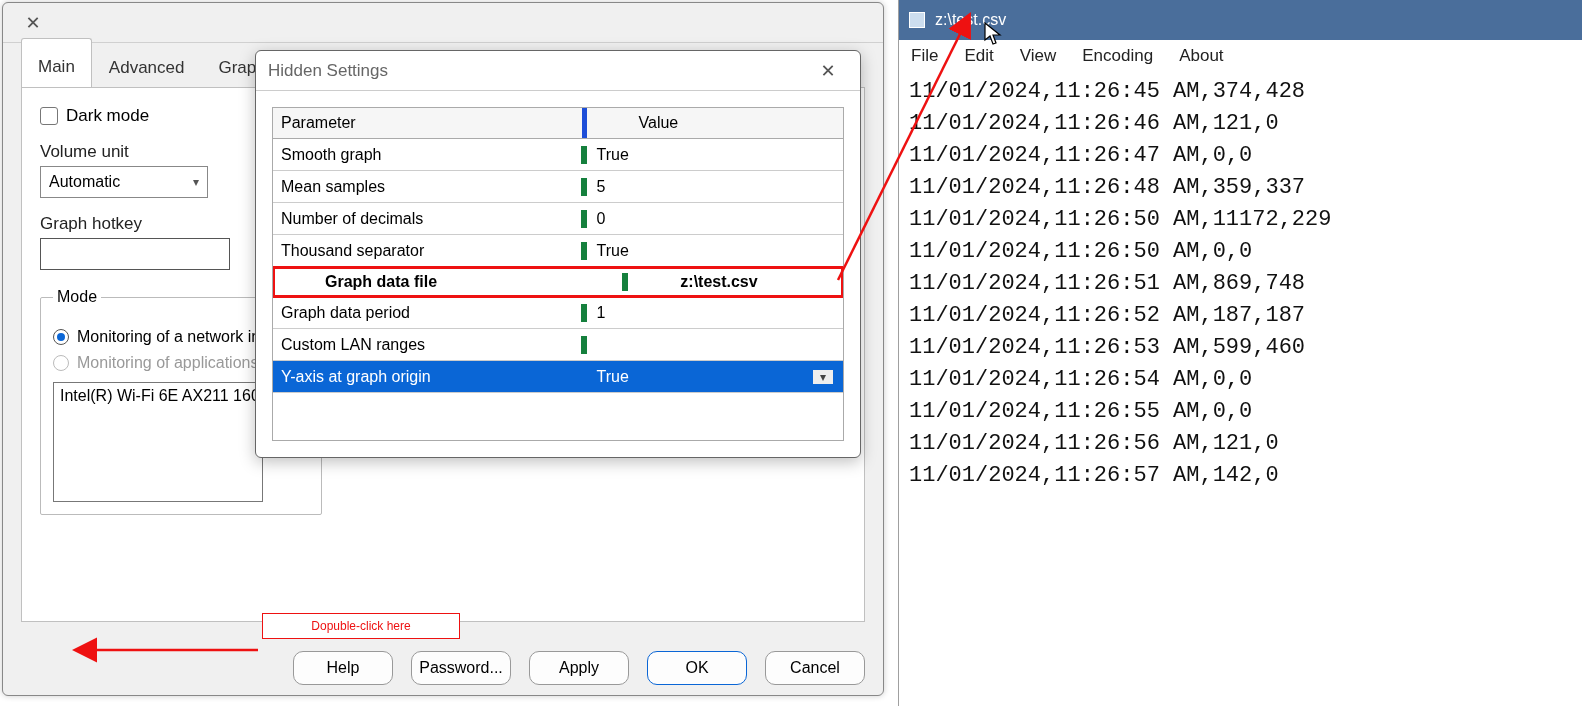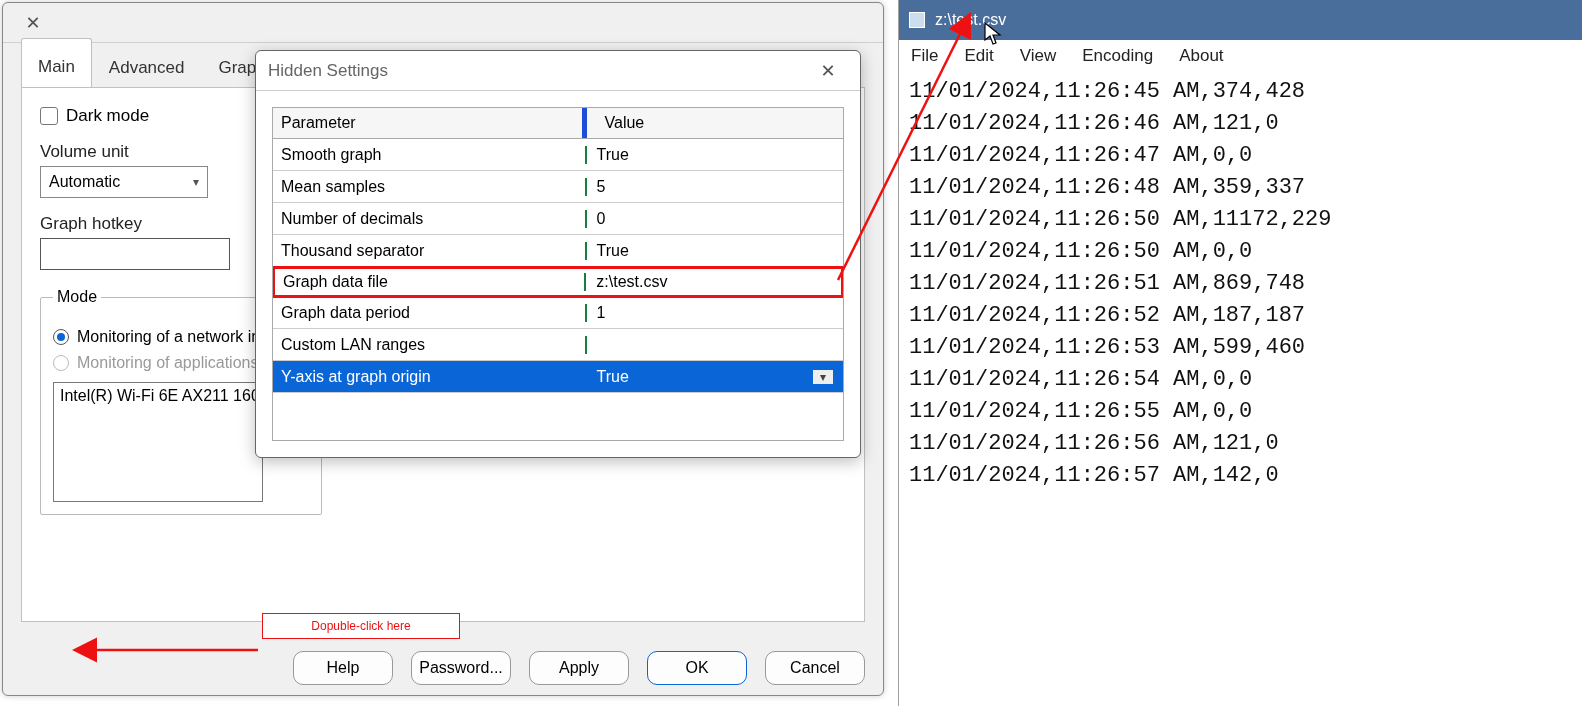--- a/index.html
+++ b/index.html
@@ -128,27 +128,27 @@
   .hidden-titlebar .close-x{ margin-left:auto;}
   .grid {
     margin: 16px 16px;
     border: 1px solid #aaa;
     flex: 1;
     display: flex; flex-direction: column;
     overflow: hidden;
   }
   .grid-header { display:flex; background:#f6f6f6; border-bottom:1px solid #aaa; font-size:16px;}
   .gh-param { width: 55%; padding: 6px 8px; border-right:5px solid #1d4ed8;}
-  .gh-value { flex:1; padding: 6px 18px;}
+  .gh-value { flex:1; padding: 6px 18px; margin-left: 34px;}
   .grid-rows { flex:1; }
   .grow { display:flex; border-bottom:1px solid #ccc; font-size:16px; height:32px; align-items:center;}
-  .gcell-param { width:55%; padding:0 8px; border-right:2px solid #15803d; white-space:nowrap; overflow:hidden;}
+  .gcell-param { width:55%; padding:0 8px; border-right:6px solid #15803d; white-space:nowrap; overflow:hidden;}
   .gcell-value { flex:1; padding: 0 10px; white-space:nowrap; overflow:hidden; display:flex; align-items:center;}
   .grow.highlight { border: 3px solid #e11; margin:-1px; position:relative; z-index:1;}
-  .grow.highlight .gcell-param, .grow.highlight .gcell-value { font-weight:400;}
+  .grow.highlight .gcell-param, .grow.highlight .gcell-value { font-weight:700;margin-left:42px;}
   .grow.selected { background:#0a66d6; color:#fff;}
   .grow.selected .gcell-param{ border-right-color:#0a66d6; }
   .grow.selected .gcell-value { justify-content:space-between;}
   .vchev { font-size:12px; color:#444; background:#eee; width:20px; text-align:center;}
 
   
   .callout {
     position:absolute;
     left:259px; top:610px;
     width:198px; height:26px;

